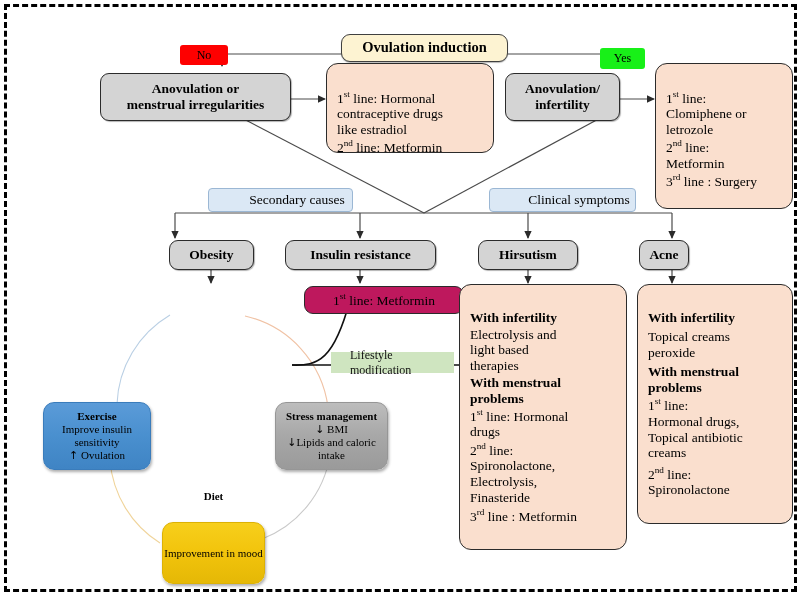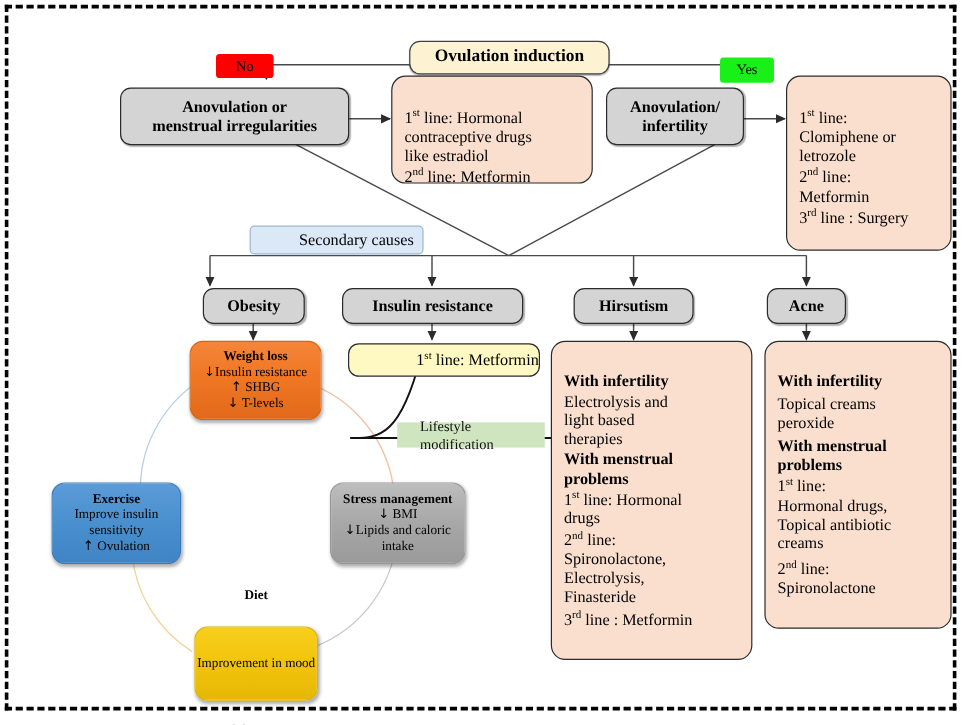--- a/index.html
+++ b/index.html
@@ -34,22 +34,22 @@
     background:#d4d4d4;border:1.8px solid #2b2b2b;border-radius:9px;
     font-weight:bold;font-size:13.5px;
     box-shadow:1px 1px 1px rgba(0,0,0,.3);
   }
   .peach{
     background:#fadfce;border:1.5px solid #2b2b2b;border-radius:12px;
     font-size:13.5px;text-align:left;justify-content:flex-start;
     padding:25px 10px;
   }
   .peach-s{
-    background:#fef9c3;border:1.5px solid #2b2b2b;border-radius:9px;
-    font-size:13.5px;text-align:right;
+    background:#be185d;border:1.5px solid #2b2b2b;border-radius:9px;
+    font-size:13.5px;text-align:center;margin-left:14px;
   }
   .blueLbl{
     background:#dbe8f5;border:1px solid #9bb7d4;border-radius:4px;
     font-size:13.5px;
     padding-left:33px;
   }
   .redLbl{background:#fe0000;color:#000;font-size:12px;border-radius:3px;}
   .greenLbl{background:#18f018;color:#000;font-size:12px;border-radius:3px;}
   .greenBand{background:#cfe5c0;font-size:12px;color:#111;text-align:left;padding-left:19px;}
   .orange{
@@ -169,40 +169,37 @@
     <span class="gap"></span>
     <span class="ln"><span>2</span><sup>nd</sup><span> line:</span></span>
     <span class="ln">Metformin</span>
     <span class="gap"></span>
     <span class="ln"><span>3</span><sup>rd</sup><span> line : Surgery</span></span>
   </div>
 
   <div class="node blueLbl" style="left:208px;top:188px;width:145px;height:24px;">
     <span>Secondary causes</span>
   </div>
+  <div class="node blueLbl" style="left:489px;top:188px;width:147px;height:24px;">
+    <span>Clinical symptoms</span>
+  </div>
 
   <div class="node grey" style="left:169px;top:240px;width:85px;height:30px;">
     <span>Obesity</span>
   </div>
   <div class="node grey" style="left:285px;top:240px;width:151px;height:30px;">
     <span>Insulin  resistance</span>
   </div>
   <div class="node grey" style="left:478px;top:240px;width:100px;height:30px;">
     <span>Hirsutism</span>
   </div>
-  <div class="node grey" style="left:639px;top:240px;width:66px;height:30px;">
+  <div class="node grey" style="left:639px;top:240px;width:50px;height:30px;">
     <span>Acne</span>
   </div>
 
-  <div class="node orange" style="left:158px;top:284px;width:110px;height:66px;">
-    <span class="ttl">Weight loss</span>
-    <span class="ln"><span class="arrw">↓</span><span>Insulin resistance</span></span>
-    <span class="ln"><span class="arrw">↑</span> <span>SHBG</span></span>
-    <span class="ln"><span class="arrw">↓</span> <span>T-levels</span></span>
-  </div>
 
   <div class="node peach-s" style="left:290px;top:286px;width:160px;height:28px;">
     <span><span>1</span><sup>st</sup><span> line: Metformin</span></span>
   </div>
 
   <div class="node greenBand" style="left:331px;top:352px;width:123px;height:21px;justify-content:center;">
     <span>Lifestyle modification</span>
   </div>
 
   <div class="node blue" style="left:43px;top:402px;width:108px;height:68px;">

